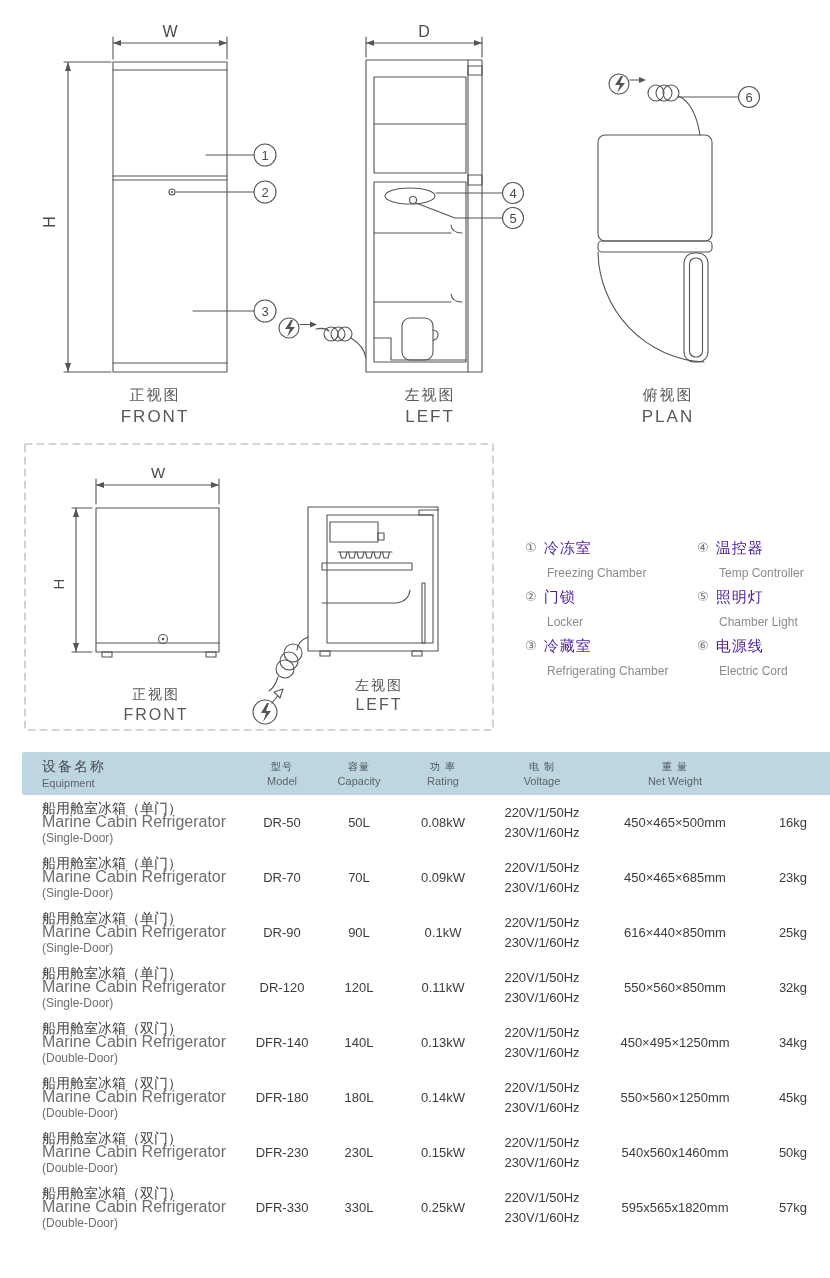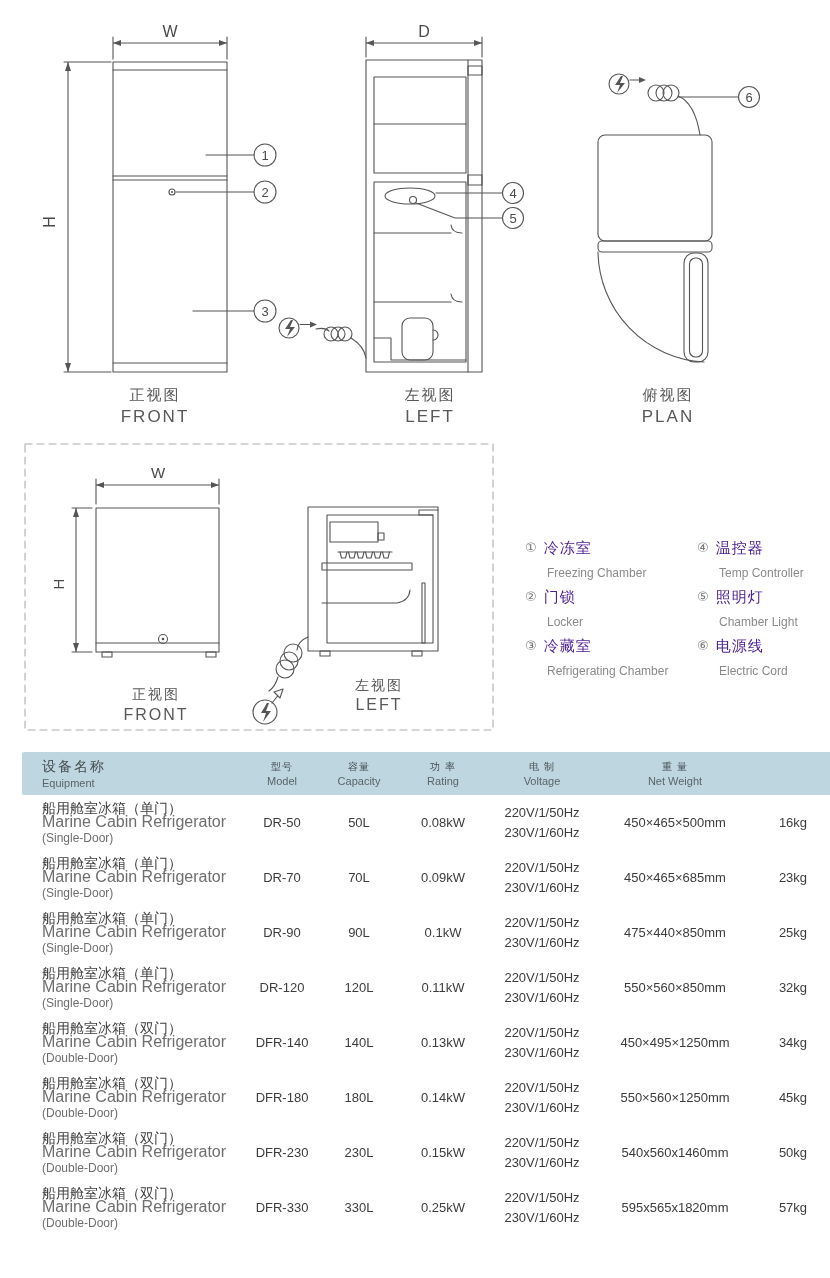--- a/index.html
+++ b/index.html
@@ -346,21 +346,21 @@
         <div class="eq-en">Marine Cabin Refrigerator</div>
         <div class="eq-sub">(Single-Door)</div>
       </div>
       <div class="td">DR-90</div>
       <div class="td">90L</div>
       <div class="td">0.1kW</div>
       <div class="td volt">
         <div>220V/1/50Hz</div>
         <div>230V/1/60Hz</div>
       </div>
-      <div class="td">475×440×850mm</div>
+      <div class="td">616×440×850mm</div>
       <div class="td">25kg</div>
     </div>
 
     <div class="trow tgrid">
       <div class="td first">
         <div class="eq-zh">船用舱室冰箱（单门）</div>
         <div class="eq-en">Marine Cabin Refrigerator</div>
         <div class="eq-sub">(Single-Door)</div>
       </div>
       <div class="td">DR-120</div>

